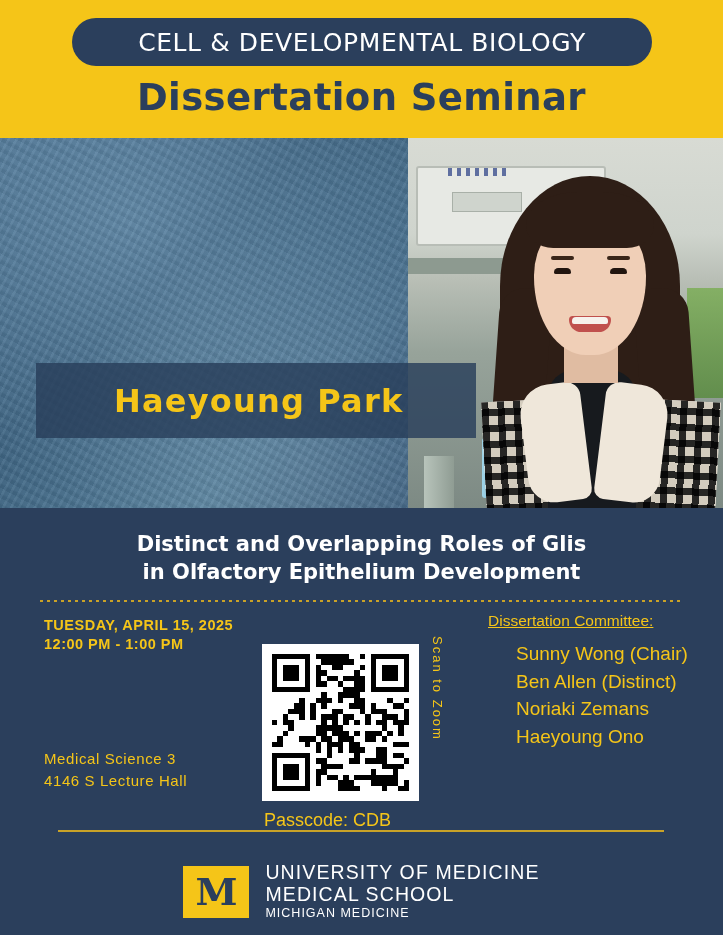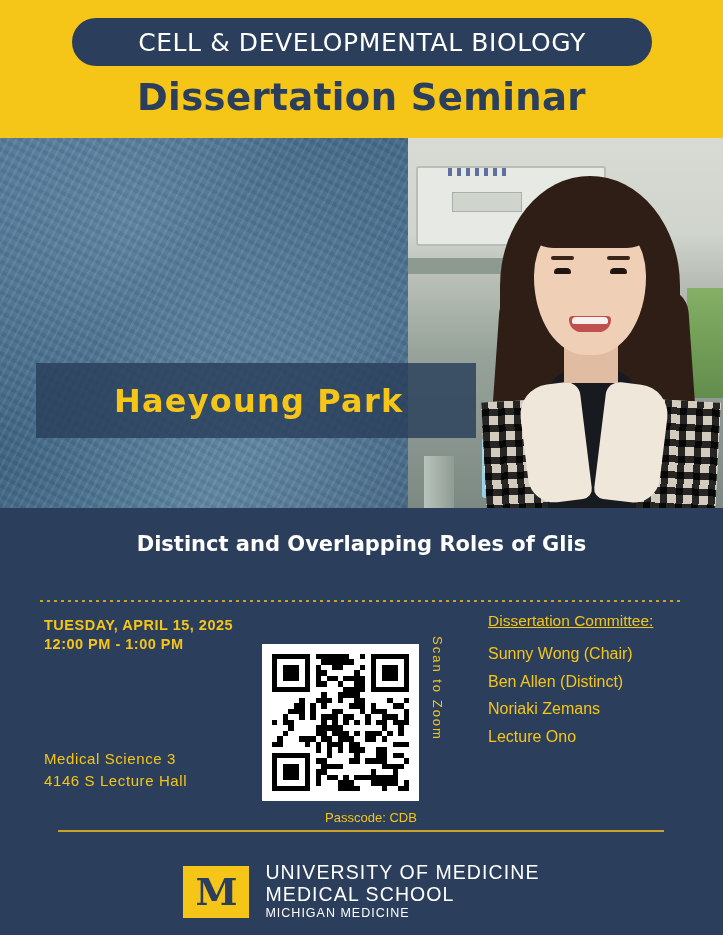--- a/index.html
+++ b/index.html
@@ -325,40 +325,39 @@
     position: absolute;
     top: 128px; left: 430px;
     color: #f5c518;
     font-size: 13px;
     letter-spacing: 2px;
     writing-mode: vertical-rl;
     height: 170px;
   }
   .passcode {
     position: absolute;
-    top: 302px; left: 271px;
+    top: 302px; left: 264px;
     width: 200px;
-    text-align: center;
     color: #f5c518;
-    font-size: 13px;
+    font-size: 18px;
   }
 
   
   .committee-head {
     position: absolute;
     top: 104px; left: 488px;
     color: #f5c518;
     font-size: 15.5px;
     text-decoration: underline;
   }
   .committee-list {
     position: absolute;
-    top: 132px; left: 488px;
+    top: 132px; left: 516px;
     color: #f5c518;
-    font-size: 16px;
+    font-size: 19px;
     line-height: 27.5px;
   }
 
   
   .bottom-rule {
     position: absolute;
     top: 322px; left: 58px; width: 606px; height: 2px;
     background: #c9a227;
   }
 
@@ -432,20 +431,21 @@
     </div>
 
     <div class="name-banner">
       <div class="name-text">Haeyoung Park</div>
     </div>
   </div>
 
   <div class="body-sec">
     <div class="talk-title">
       <div>Distinct and Overlapping Roles of Glis</div>
+      <div>in Olfactory Epithelium Development</div>
     </div>
 
     <div class="dotted-rule"></div>
 
     <div class="date-line">
       <div>TUESDAY, APRIL 15, 2025</div>
       <div>12:00 PM - 1:00 PM</div>
     </div>
 
 
@@ -763,21 +763,21 @@
         </div>
     </div>
     <div class="scan-label">Scan to Zoom</div>
     <div class="passcode">Passcode: CDB</div>
 
     <div class="committee-head">Dissertation Committee:</div>
     <div class="committee-list">
       <div>Sunny Wong (Chair)</div>
       <div>Ben Allen (Distinct)</div>
       <div>Noriaki Zemans</div>
-      <div>Lecture Ono</div>
+      <div>Haeyoung Ono</div>
     </div>
 
     <div class="bottom-rule"></div>
   </div>
 
   <div class="footer">
     <div class="footer-inner">
       <div class="block-m">M</div>
       <div class="footer-text">
         <div class="ft1">UNIVERSITY OF MEDICINE</div>

